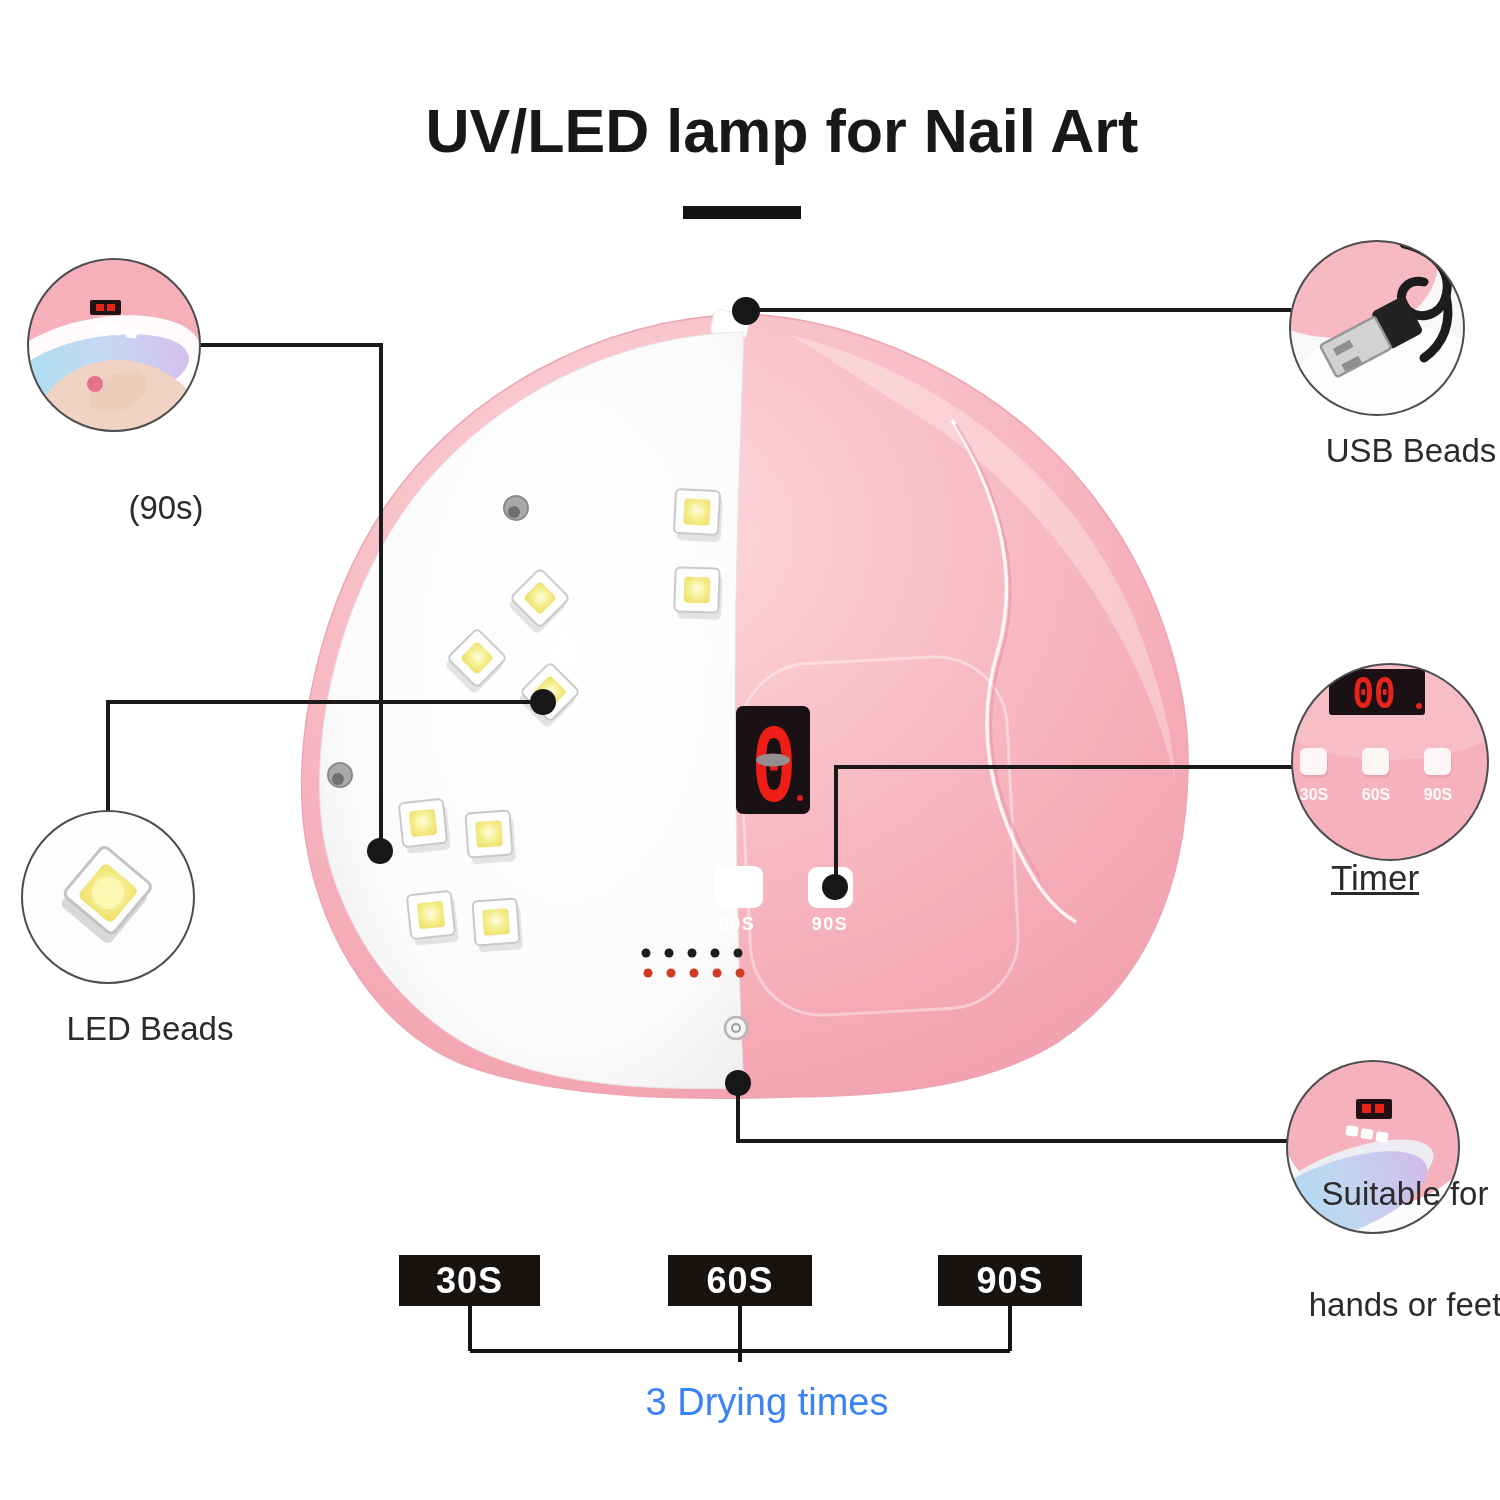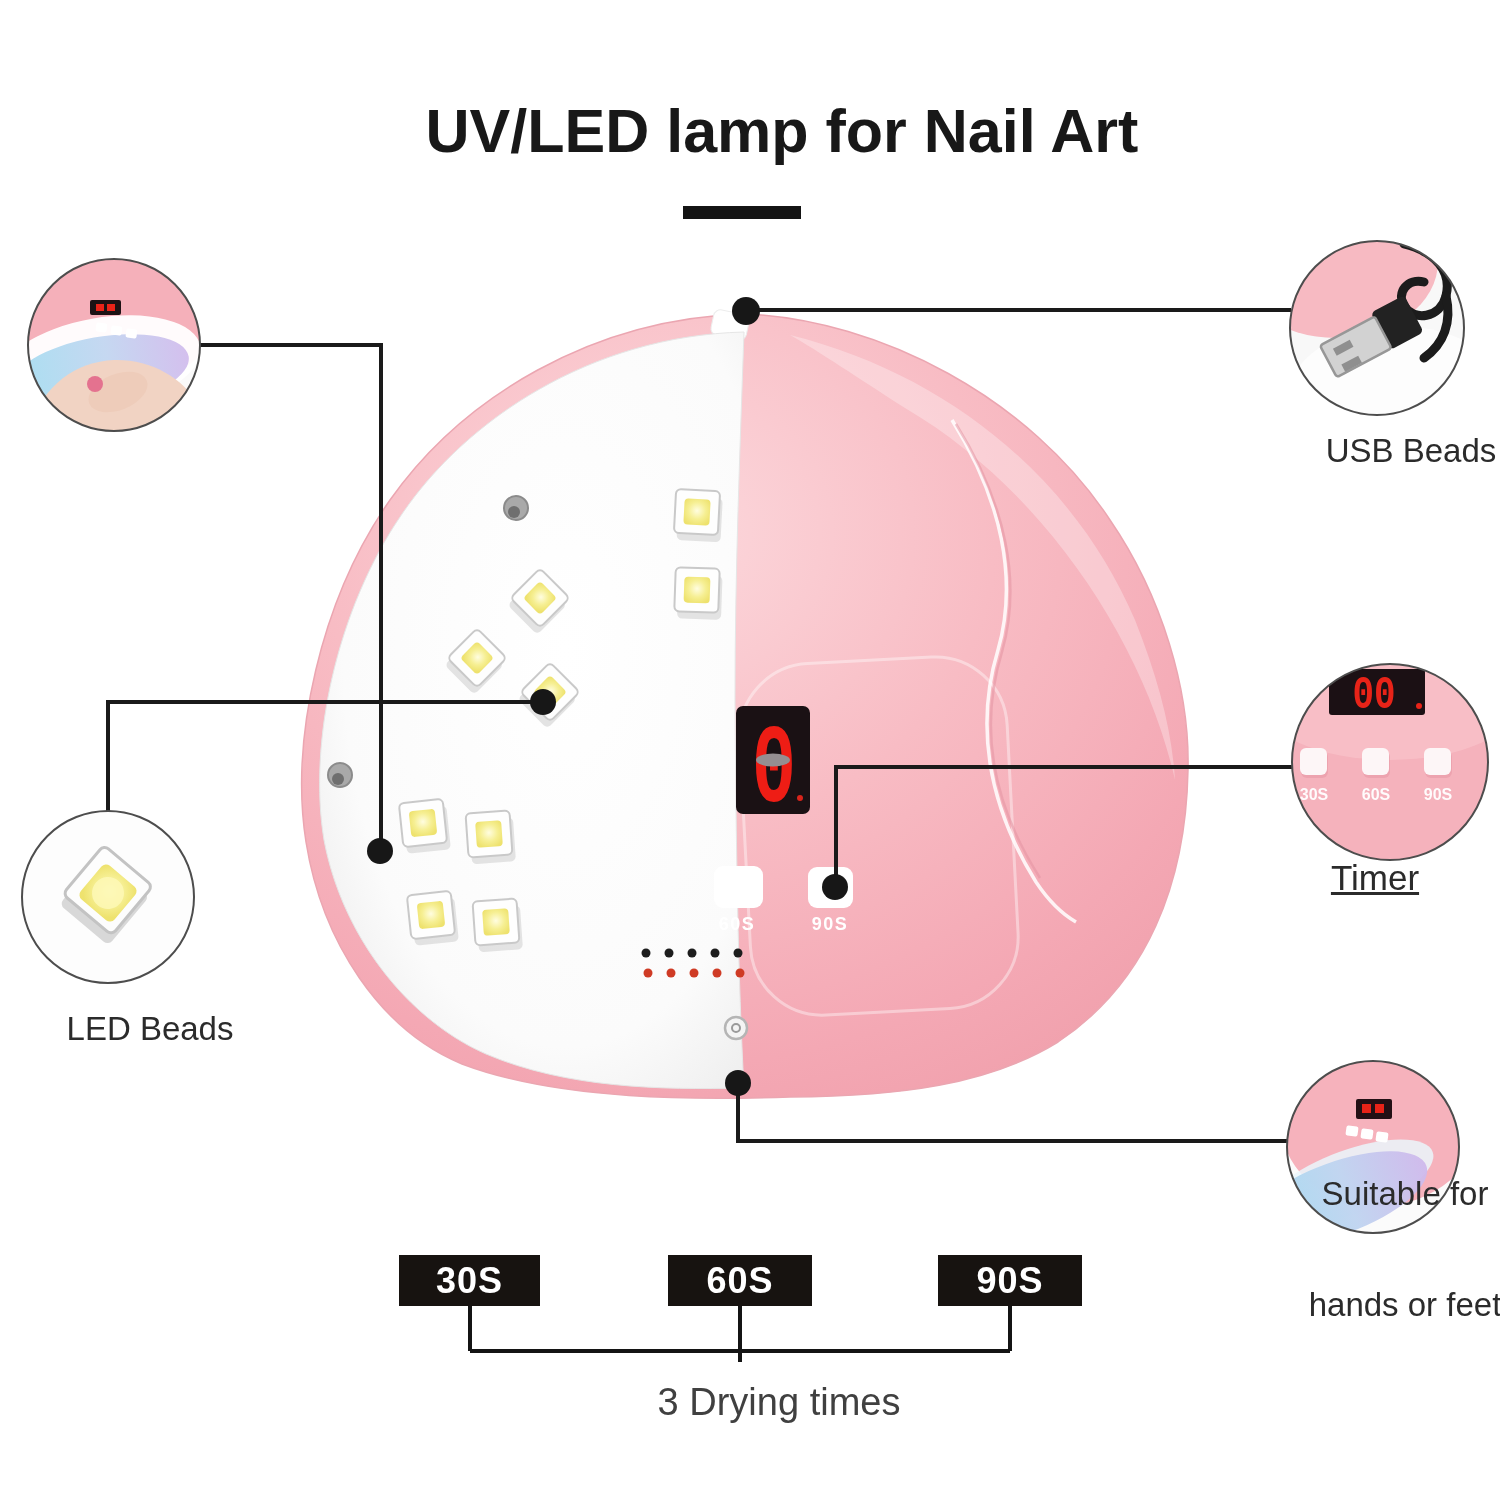--- a/index.html
+++ b/index.html
@@ -18,21 +18,21 @@
   .lbl-suit1{left:1263px;top:1175px;width:220px;}
   .lbl-suit2{left:1253px;top:1286px;width:240px;}
   .onlamp{position:absolute;color:#ffffff;font-weight:bold;font-size:18px;letter-spacing:1.5px;text-align:center;}
   .onlamp-60{left:707px;top:914px;width:60px;}
   .onlamp-90{left:800px;top:914px;width:60px;}
   .tbox{position:absolute;top:1255px;height:51px;background:#171310;color:#fff;font-weight:bold;
         font-size:36px;text-align:center;line-height:51px;letter-spacing:1px;}
   .tbox-30{left:399px;width:141px;}
   .tbox-60{left:668px;width:144px;}
   .tbox-90{left:938px;width:144px;}
-  .caption{left:547px;top:1381px;width:400px;font-size:38px;color:#404040;}
+  .caption{left:535px;top:1381px;width:400px;font-size:38px;color:#3b82f6;}
 </style>
 </head>
 <body>
 
 <div class="canvas">
 
   <svg class="scene" viewBox="0 0 1500 1500">
     <defs>
       <radialGradient id="pinkGrad" cx="40%" cy="28%" r="85%">
         <stop offset="0%" stop-color="#fcd9dd"></stop>
@@ -288,20 +288,21 @@
       <path d="M 470 1306 V 1351"></path>
       <path d="M 740 1306 V 1362"></path>
       <path d="M 1010 1306 V 1351"></path>
       <path d="M 470 1351 H 1010"></path>
     </g>
   </svg>
 
   <div class="txt page-title">UV/LED lamp for Nail Art</div>
   <div class="title-bar"></div>
 
+  <div class="txt lbl lbl-auto2">(90s)</div>
   <div class="txt lbl lbl-led">LED Beads</div>
   <div class="txt lbl lbl-usb">USB Beads</div>
   <div class="txt lbl lbl-timer">Timer</div>
   <div class="txt lbl lbl-suit1">Suitable for</div>
   <div class="txt lbl lbl-suit2">hands or feet</div>
 
   <div class="onlamp onlamp-60">60S</div>
   <div class="onlamp onlamp-90">90S</div>
 
   <div class="tbox tbox-30">30S</div>

